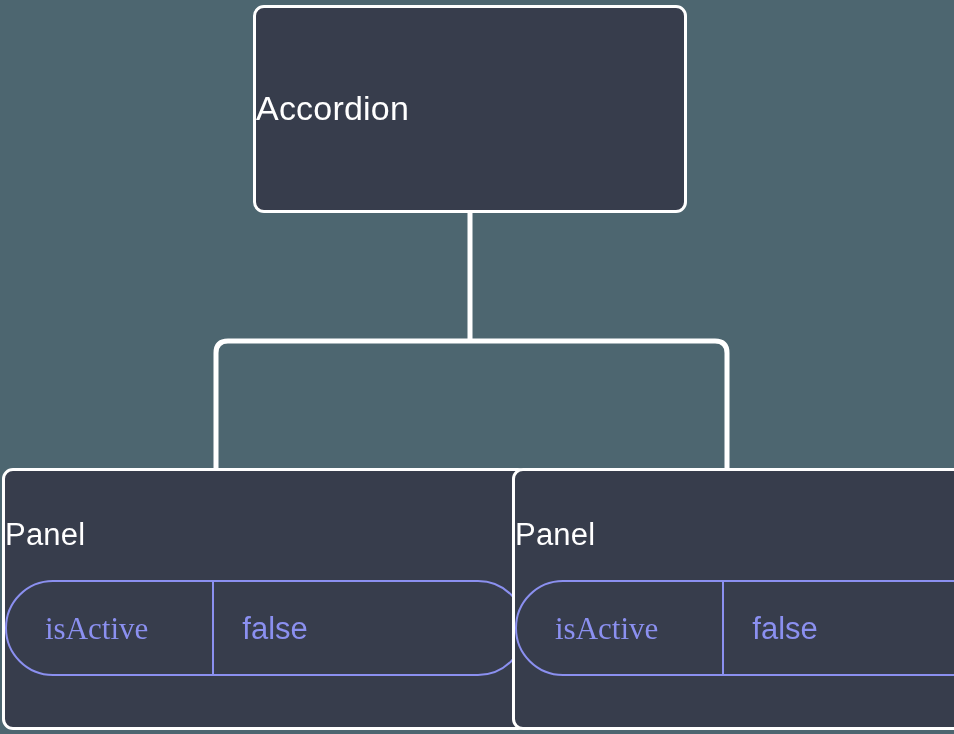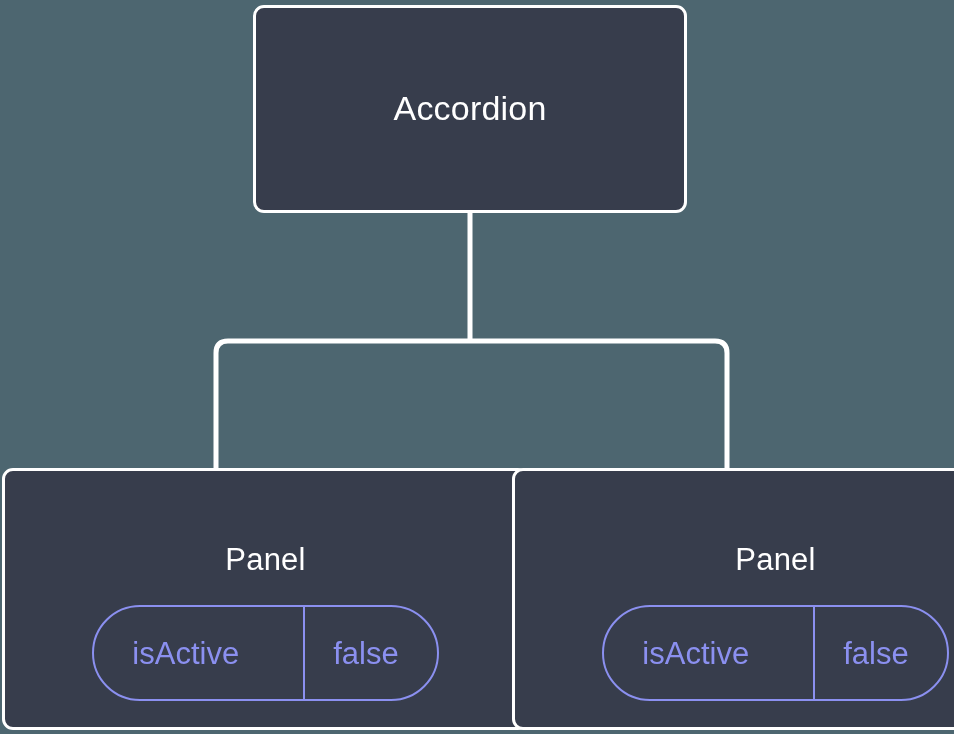--- a/index.html
+++ b/index.html
@@ -37,21 +37,20 @@
   
   .node {
     position: absolute;
     z-index: 2;
     box-sizing: border-box;
     background: #373d4c;
     border: 3px solid #ffffff;
     border-radius: 11px;
     display: flex;
     flex-direction: column;
-    align-items: center;
   }
 
   .node-root {
     left: 253px;
     top: 5px;
     width: 434px;
     height: 208px;
     justify-content: center;
   }
 
@@ -63,21 +62,21 @@
     letter-spacing: 0.2px;
     white-space: nowrap;
     user-select: none;
   }
 
   
   .node-panel {
     width: 527px;
     height: 262px;
     top: 468px;
-    padding-top: 72px;
+    padding-top: 47px;
   }
   .node-panel-left  { left: 2px; }
   .node-panel-right { left: 512px; }
 
   .node-panel .node-title {
     font-size: 31px;
   }
 
   
   .prop-pill {
@@ -99,20 +98,21 @@
     color: #8b90f0;
     font-size: 31px;
     line-height: 1;
     white-space: nowrap;
     user-select: none;
     box-sizing: border-box;
   }
 
   .prop-key {
     padding: 0 28px 0 38px;
+    font-family: Liberation Serif, serif;
   }
 
   .prop-value {
     padding: 0 38px 0 28px;
     border-left: 2px solid #8b90f0;
     margin-left: 36px;
   }
 </style>
 </head>
 <body>

